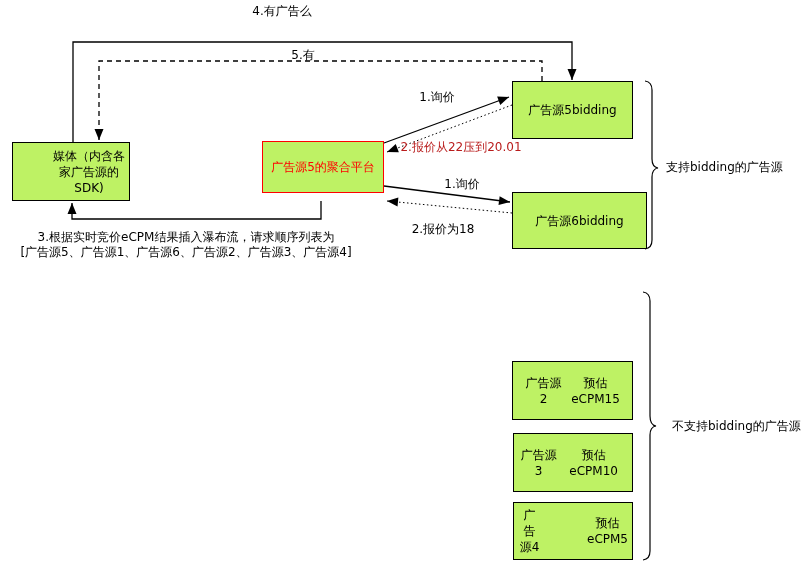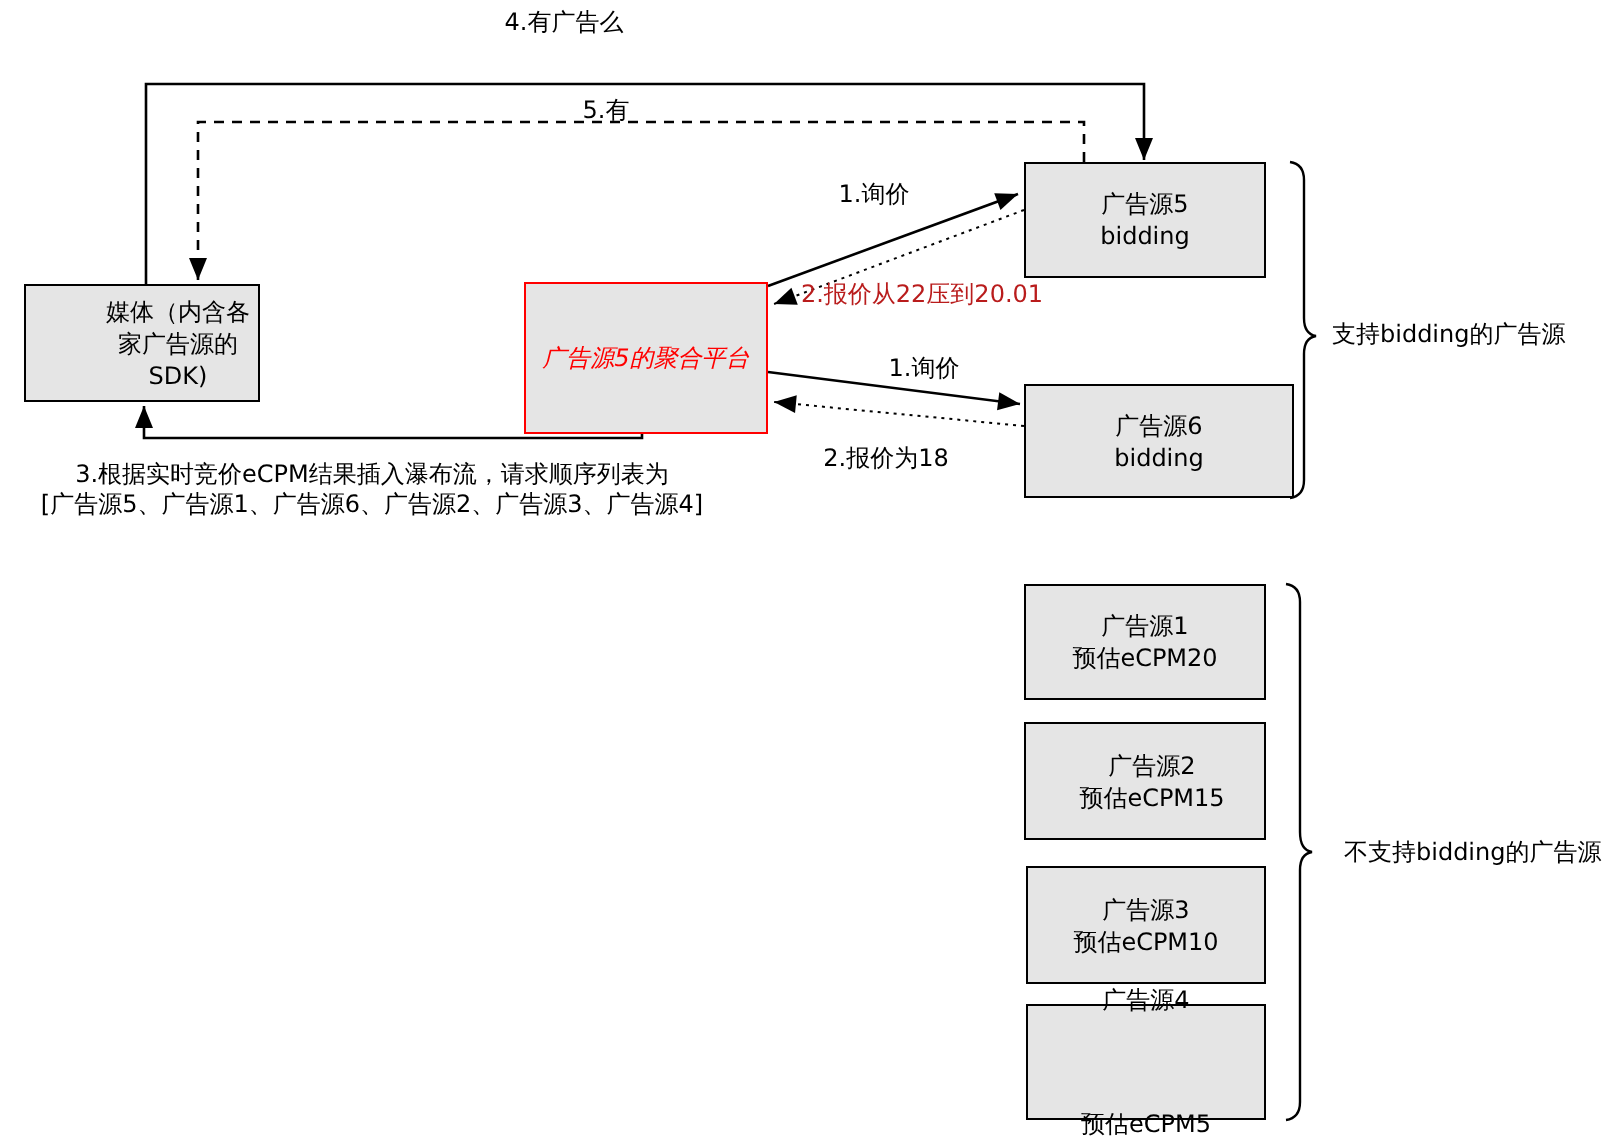--- a/index.html
+++ b/index.html
@@ -11,22 +11,22 @@
     font-size:12px;color:#000;
     overflow:hidden;
   }
   svg.wires{position:absolute;left:0;top:0;}
   .wire{stroke:#000000;stroke-width:1.3;fill:none;}
   .wire.dashed{stroke-dasharray:5 4;}
   .wire.dotted{stroke-width:1;stroke-dasharray:1.5 2.5;}
   .brace{stroke:#000000;stroke-width:1.2;fill:none;}
   .box{
     position:absolute;box-sizing:border-box;
-    border:1px solid #000000;background:#e5e5e5;
-    display:flex;flex-direction:column;align-items:center;justify-content:center;
+    border:1px solid #000000;background:#bef264;
+    display:flex;flex-direction:row;align-items:center;justify-content:center;
     text-align:center;line-height:16px;padding:2px 4px;
   }
   .box.red{border-color:#ff0000;color:#ff0000;}
   .lbl{position:absolute;white-space:nowrap;line-height:14px;}
   .lbl.center{transform:translateX(-50%);}
   .lbl.red-bold{color:#b91c1c;font-weight:normal;}
   .caption{position:absolute;transform:translateX(-50%);text-align:center;line-height:15px;white-space:nowrap;}
   .caption span{display:block;}
 </style>
 </head>
@@ -57,37 +57,33 @@
 
     <path class="brace" d="M645,81 Q652,82 652,90 L652,159 Q652,167 658,168 Q652,169 652,177 L652,240 Q652,248 645,249"></path>
 
     <path class="brace" d="M643,292 Q650,293 650,301 L650,416 Q650,425 656,426 Q650,427 650,435 L650,551 Q650,559 643,560"></path>
   </svg>
 
   <div class="box" style="left:12px;top:142px;width:118px;height:59px;padding-left:40px;">
     <span>媒体（内含各家广告源的SDK)</span>
   </div>
 
-  <div class="box red" style="left:262px;top:141px;width:122px;height:76px;font-style:italic;">
+  <div class="box red" style="left:262px;top:141px;width:122px;height:52px;">
     <span>广告源5的聚合平台</span>
   </div>
 
   <div class="box" style="left:512px;top:81px;width:121px;height:58px;">
     <span>广告源5</span>
     <span>bidding</span>
   </div>
   <div class="box" style="left:512px;top:192px;width:135px;height:57px;">
     <span>广告源6</span>
     <span>bidding</span>
   </div>
 
-  <div class="box" style="left:512px;top:292px;width:121px;height:58px;">
-    <span>广告源1</span>
-    <span>预估eCPM20</span>
-  </div>
   <div class="box" style="left:512px;top:361px;width:121px;height:59px;padding-left:11px;">
     <span>广告源2</span>
     <span>预估eCPM15</span>
   </div>
   <div class="box" style="left:513px;top:433px;width:120px;height:59px;">
     <span>广告源3</span>
     <span>预估eCPM10</span>
   </div>
   <div class="box" style="left:513px;top:502px;width:120px;height:58px;gap:46px;">
     <span>广告源4</span>

